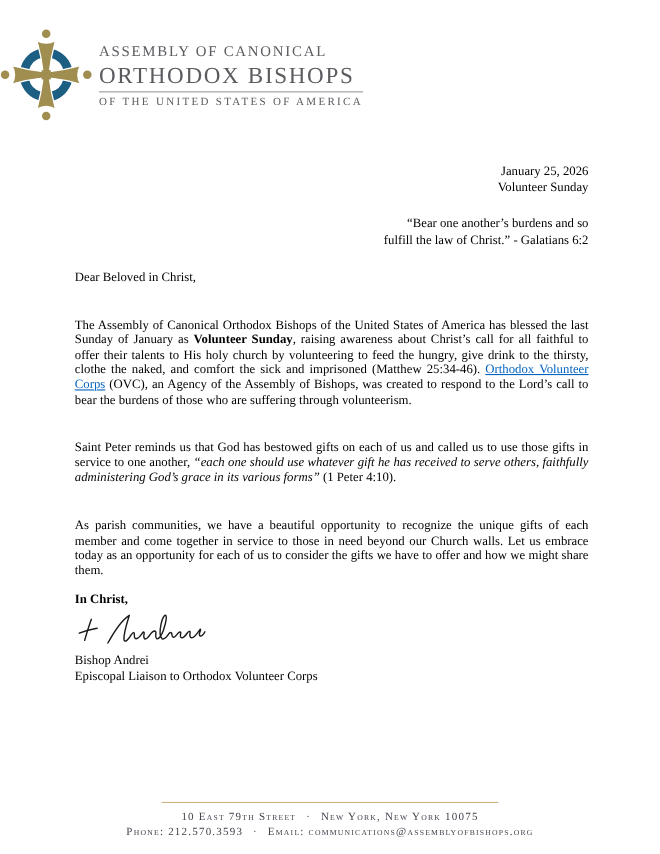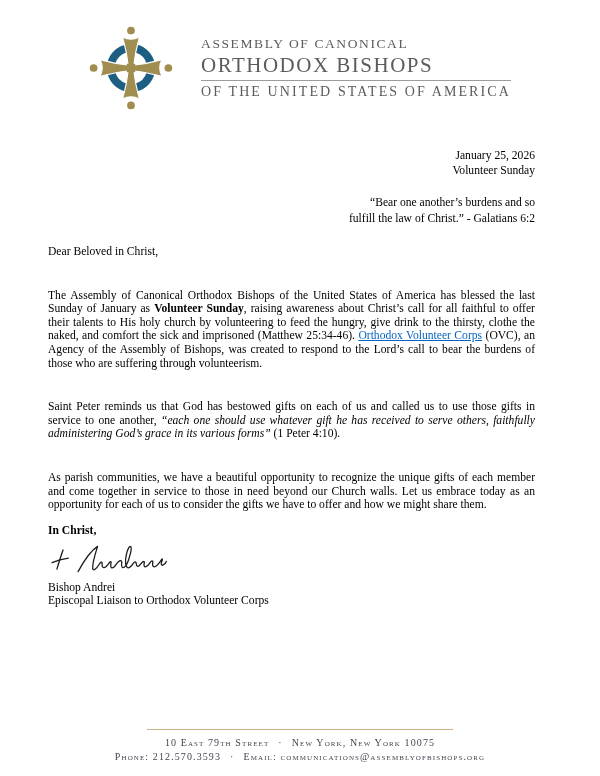--- a/index.html
+++ b/index.html
@@ -11,46 +11,45 @@
     background: #ffffff;
     font-family: "Liberation Serif", serif;
     color: #000;
     overflow: hidden;
   }
 
   
   .letterhead {
     margin-top: 26px;
     display: flex;
-    justify-content: center;
     align-items: center;
-    gap: 28px;
+    gap: 6px;
   }
   .cross-logo { width: 84px; height: 84px; flex: 0 0 auto; }
   .org-text { display: inline-block; text-align: left; }
   .org-line1 {
     font-size: 13.5px; letter-spacing: 1.6px; color: var(--headerGray, #5b5b60);
     white-space: nowrap;
   }
   .org-line2 {
     font-size: 21px; letter-spacing: 1.5px; color: var(--headerGray, #5b5b60);
     white-space: nowrap; margin-top: 1px;
   }
   .org-divider {
     border-top: 1px solid var(--dividerGray, #9b9ba0);
     margin: 2px 0 3px 0;
   }
   .org-line3 {
-    font-size: 14px; letter-spacing: 2.1px; color: var(--headerGray, #5b5b60);
+    font-size: 10px; letter-spacing: 2.1px; color: var(--headerGray, #5b5b60);
     white-space: nowrap;
   }
 
   
   .content {
-    padding: 0 65px 0 48px;
+    padding: 0 65px 0 68px;
     font-size: 11.6px;
     line-height: 13.6px;
   }
   .date-block { margin-top: 38px; text-align: right; line-height: 15px; }
   .quote-block { margin-top: 17px; text-align: right; line-height: 15.5px; }
   .salutation { margin-top: 19px; }
   .body-para { margin-top: 30px; text-align: justify; }
   .valediction { margin-top: 12.5px; font-weight: bold; }
   .ovc-link { color: var(--link, #0563c1); text-decoration: underline; cursor: pointer; }
 

